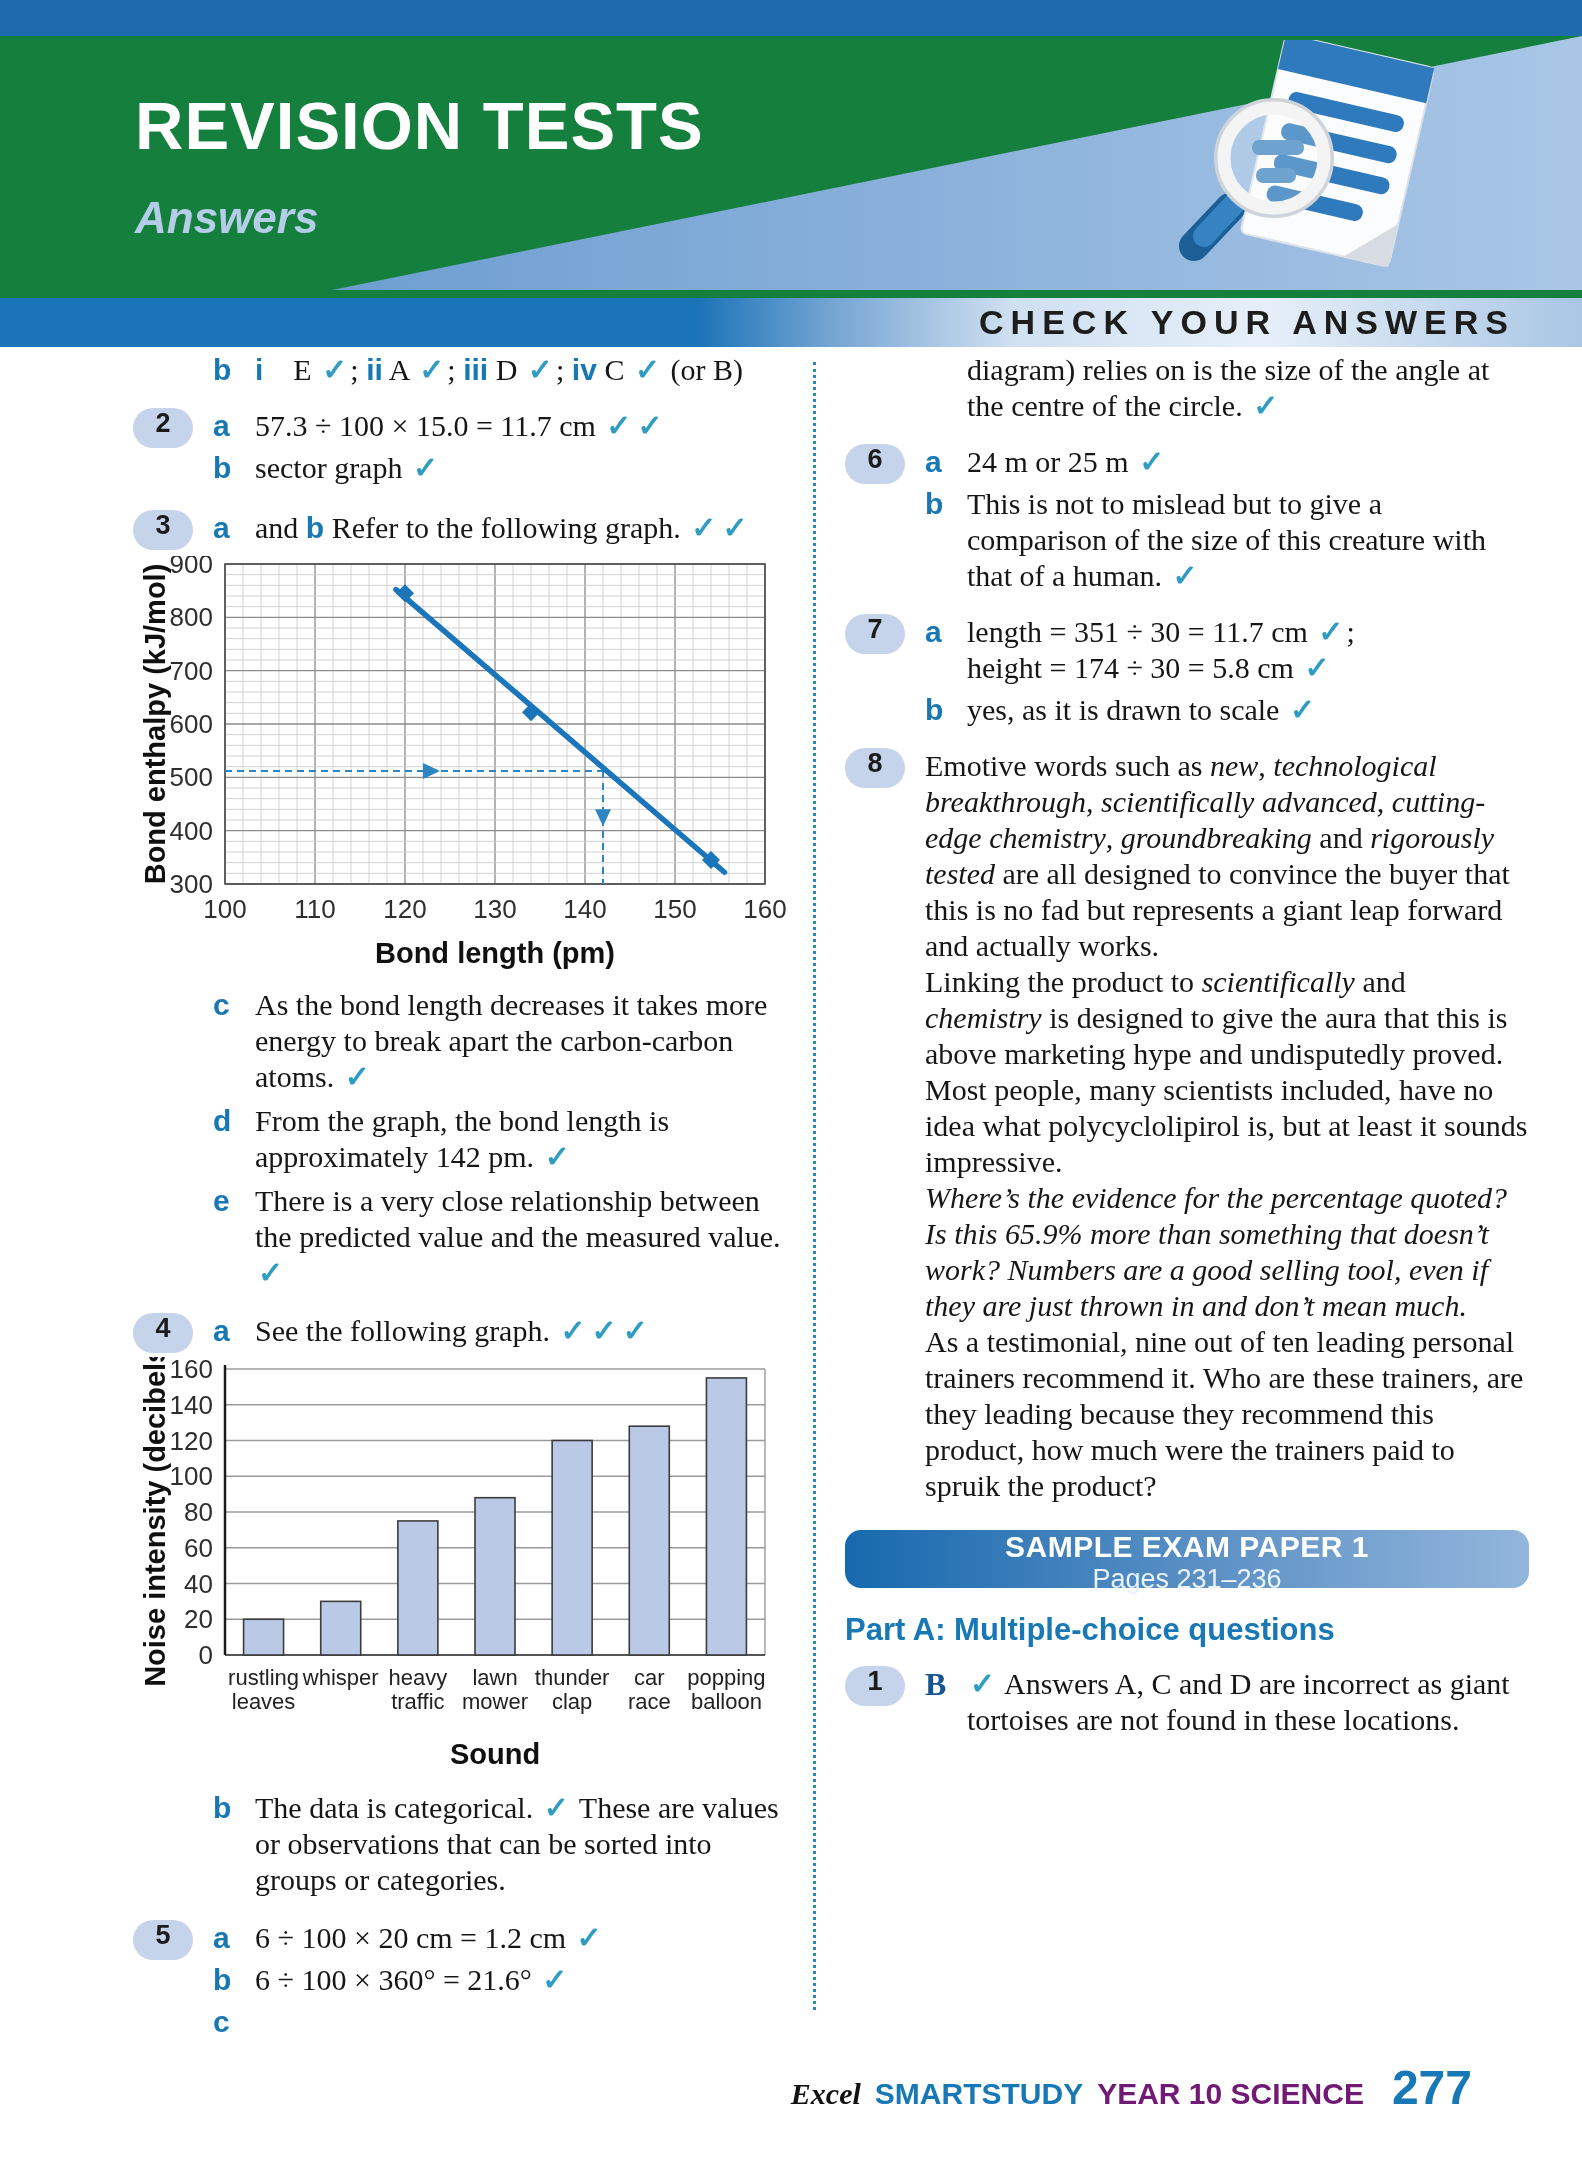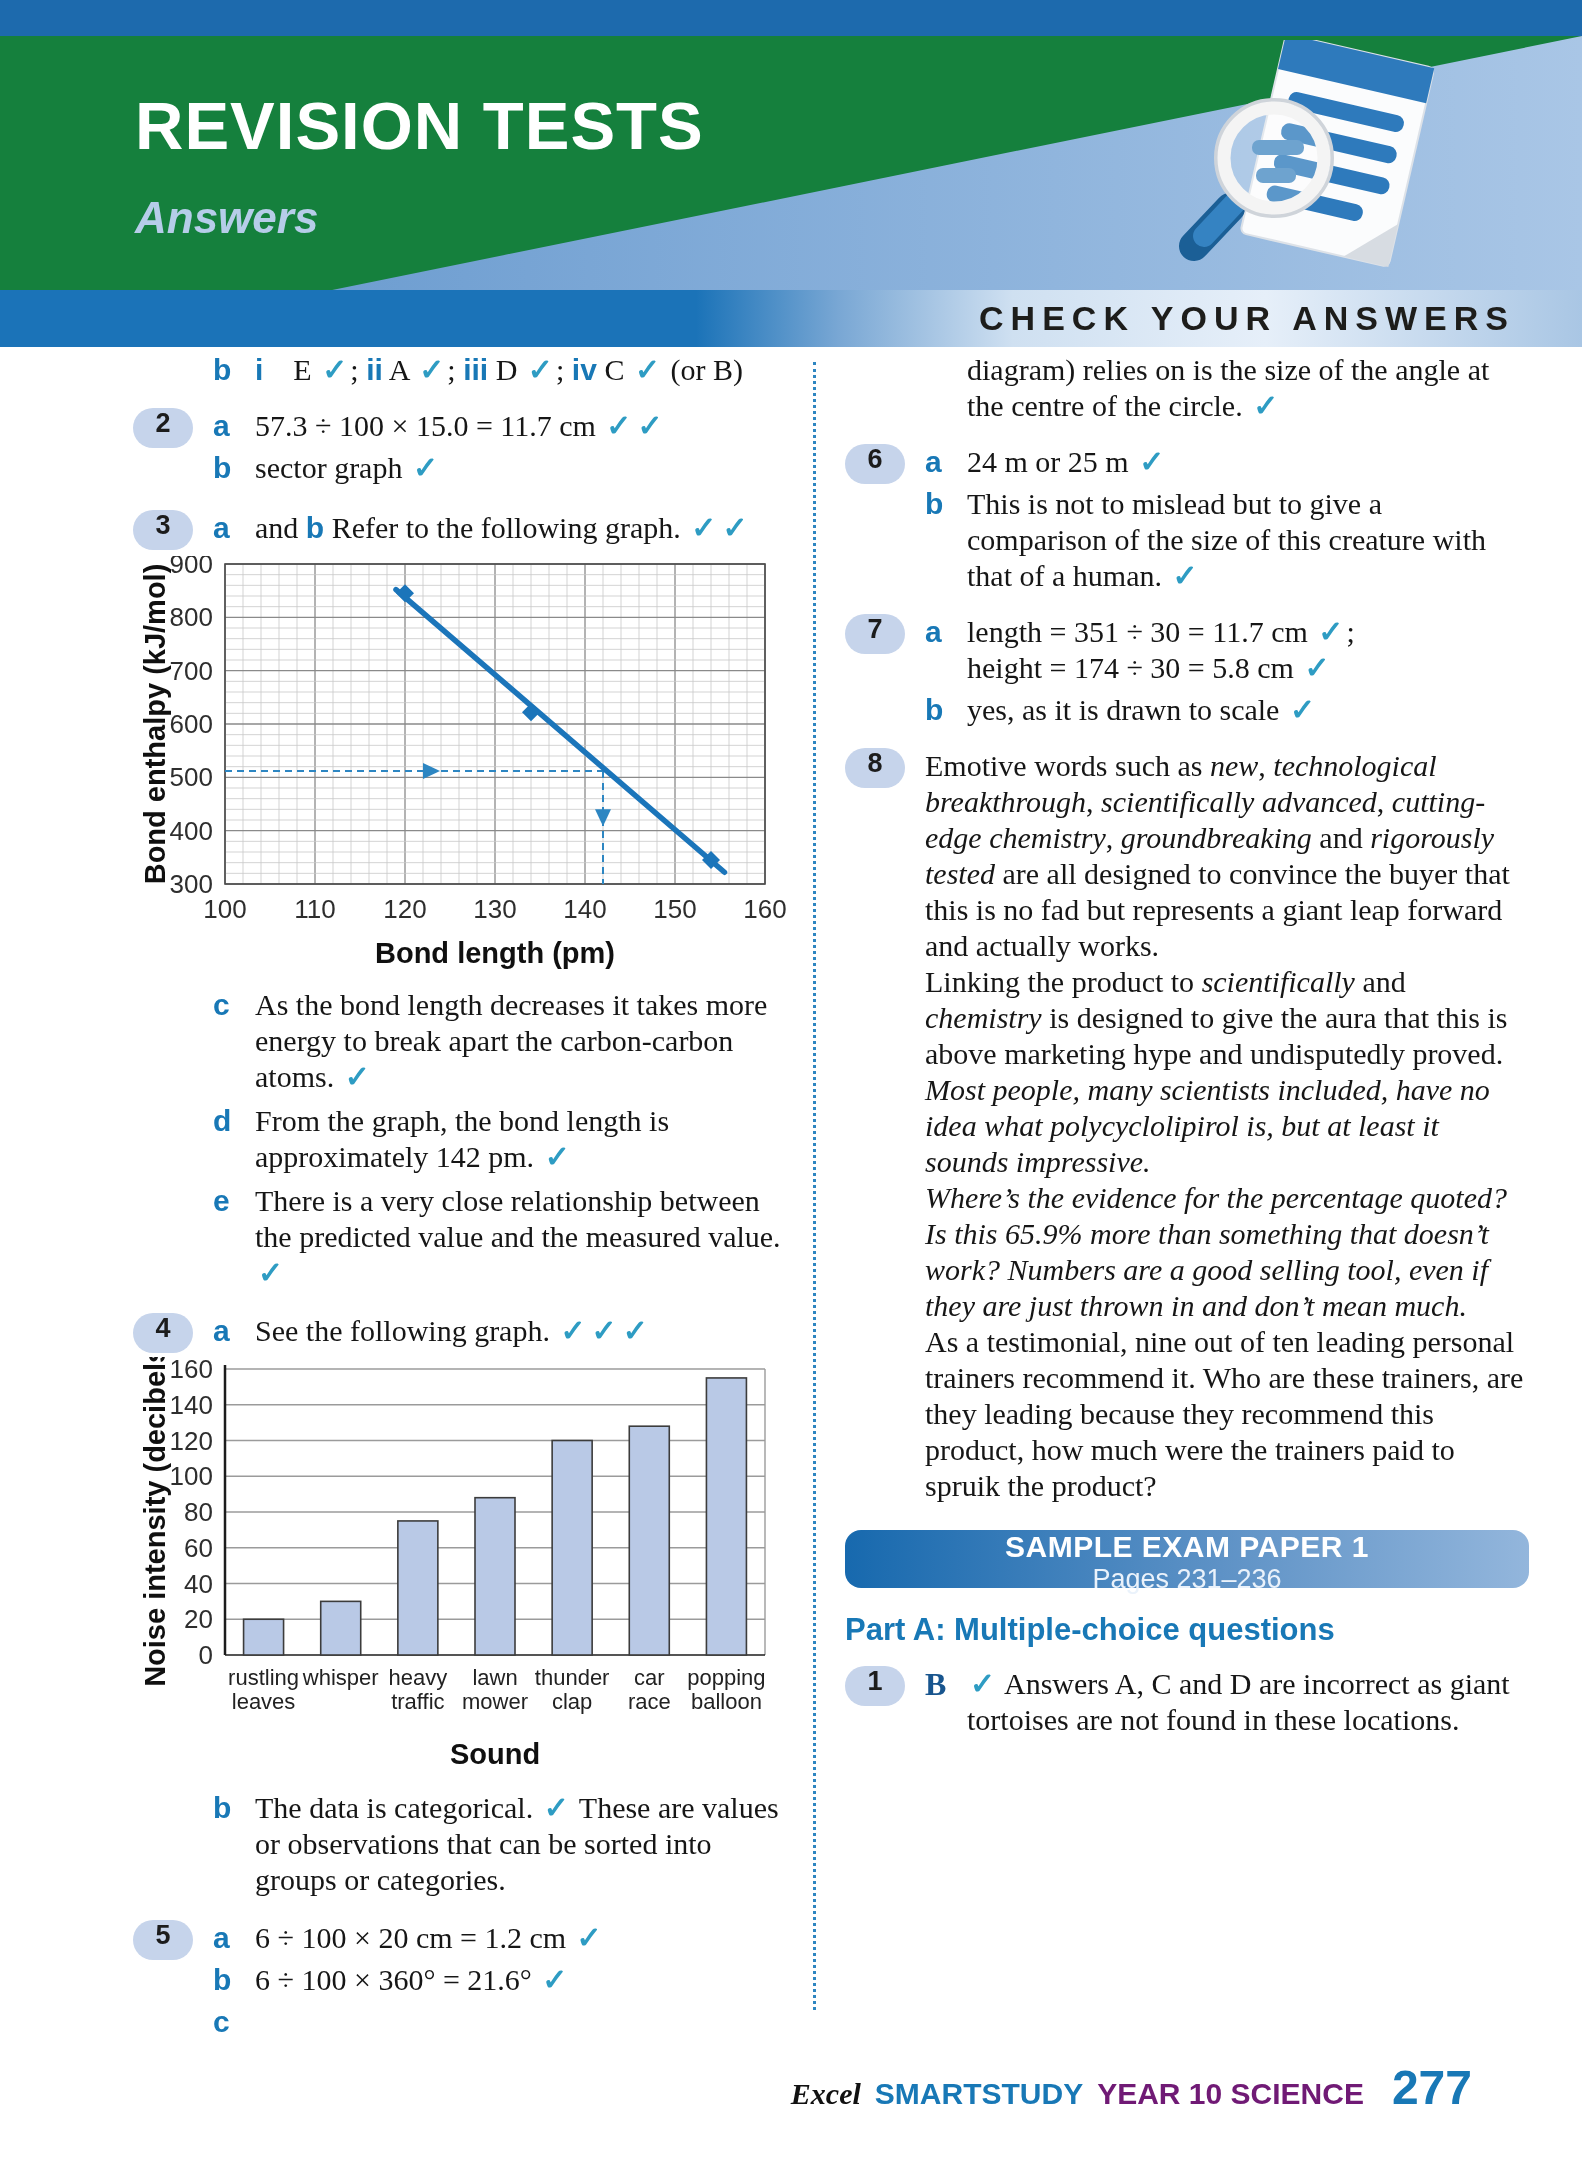--- a/index.html
+++ b/index.html
@@ -10,21 +10,21 @@
   header{position:absolute;left:0;top:0;width:100%;height:347px;background:#15803d;overflow:hidden;}
   .hdr-topstrip{position:absolute;left:0;top:0;width:100%;height:36px;background:#1d6aad;}
   .hdr-wedge{position:absolute;left:0;top:36px;width:100%;height:254px;
              background:linear-gradient(to right,#5e93cb,#a9c6e6);
              clip-path:polygon(100% 0,100% 100%,21% 100%);}
   .hdr-title{position:absolute;left:135px;top:92px;font:700 67px/1 "Liberation Sans",sans-serif;
              color:#ffffff;letter-spacing:1px;}
   .hdr-sub{position:absolute;left:135px;top:196px;font:italic 700 44px/1 "Liberation Sans",sans-serif;
            color:#b6cde9;}
   .hdr-icon{position:absolute;right:118px;top:40px;}
-  .check-band{position:absolute;left:0;bottom:0;width:100%;height:57px;
+  .check-band{position:absolute;left:0;bottom:0;width:100%;height:49px;
       background:linear-gradient(90deg,#1b73b8 0%,#1b73b8 44%,#79a7d4 53%,#cfe0f1 64%,#e6eff9 80%,#a9c6e4 100%);
       display:flex;align-items:center;justify-content:flex-end;padding-right:67px;box-sizing:border-box;
       font:700 34px "Liberation Sans",sans-serif;letter-spacing:7px;color:#1d1d1b;}
 
   
   .divider{position:absolute;left:813px;top:362px;height:1648px;border-left:3px dotted #2e86c1;}
   .col{position:absolute;top:352px;font-size:30px;line-height:36px;}
   .col-left{left:133px;width:648px;}
   .col-right{left:845px;width:684px;}
 
@@ -287,21 +287,21 @@
       </div>
       <div class="row" style="margin-top: 20px;">
         <span class="badge">8</span>
       </div>
       <div class="row" style="margin-top: 0px;">
         <div class="content full"><span class="t">Emotive words such as </span><span class="it">new</span><span class="t">, </span><span class="it">technological breakthrough</span><span class="t">, </span><span class="it">scientifically advanced</span><span class="t">, </span><span class="it">cutting-edge chemistry</span><span class="t">, </span><span class="it">groundbreaking</span><span class="t"> and </span><span class="it">rigorously tested</span><span class="t"> are all designed to convince the buyer that this is no fad but represents a giant leap forward and actually works.</span></div>
       </div>
       <div class="row" style="margin-top: 0px;">
         <div class="content full"><span class="t">Linking the product to </span><span class="it">scientifically</span><span class="t"> and </span><span class="it">chemistry</span><span class="t"> is designed to give the aura that this is above marketing hype and undisputedly proved.</span></div>
       </div>
-      <div class="row" style="margin-top: 0px; font-style: italic;">
+      <div class="row" style="margin-top: 0px;">
         <div class="content full"><span class="t">Most people, many scientists included, have no idea what polycyclolipirol is, but at least it sounds impressive.</span></div>
       </div>
       <div class="row" style="margin-top: 0px; font-style: italic;">
         <div class="content full"><span class="t">Where’s the evidence for the percentage quoted? Is this 65.9% more than something that doesn’t work? Numbers are a good selling tool, even if they are just thrown in and don’t mean much.</span></div>
       </div>
       <div class="row" style="margin-top: 0px;">
         <div class="content full"><span class="t">As a testimonial, nine out of ten leading personal trainers recommend it. Who are these trainers, are they leading because they recommend this product, how much were the trainers paid to spruik the product?</span></div>
       </div>
       <div class="exam-banner" style="margin-top: 26px; flex-direction: column;">
         <span class="eb-left">SAMPLE EXAM PAPER 1</span>

